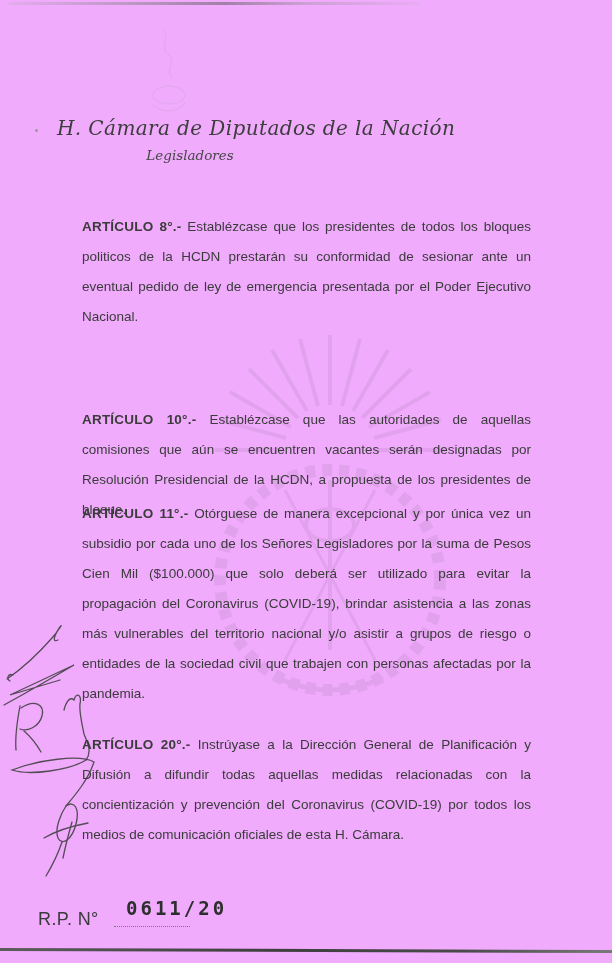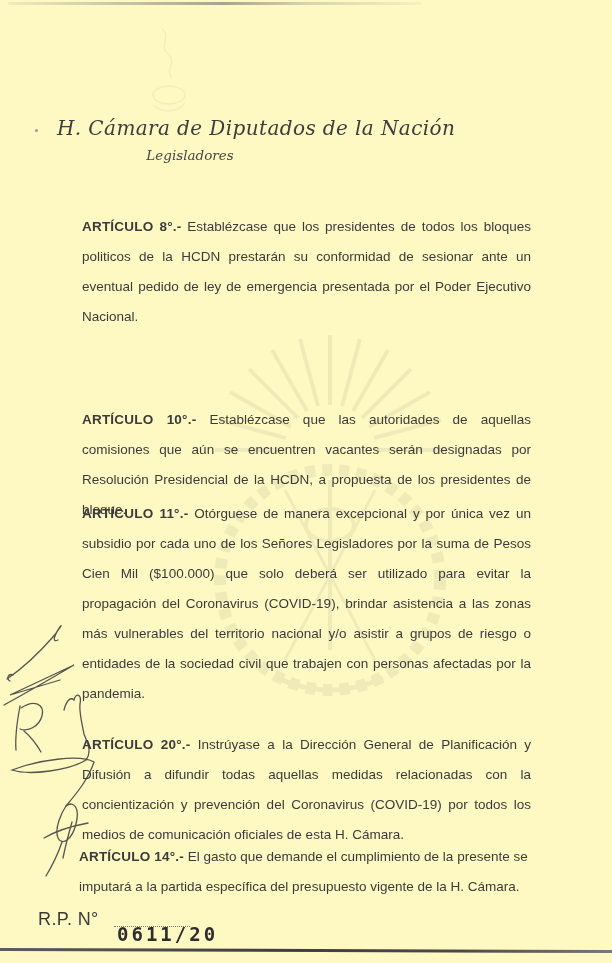--- a/index.html
+++ b/index.html
@@ -1,20 +1,20 @@
 <!DOCTYPE html>
 <html><head>
 <meta charset="utf-8">
 <style>
   html,body{margin:0;padding:0;background:#e9e9e9;}
   .page{
     position:relative;
     width:612px;height:963px;
     margin:0 auto;
-    background:#fef9c3;
+    background:#f0abfc;
     overflow:hidden;
     font-family:"Liberation Sans",sans-serif;
   }
   
   .top-smudge{
     position:absolute;top:2px;left:8px;width:414px;height:3px;
     background:linear-gradient(90deg,
       rgba(170,170,170,.18),rgba(130,130,130,.45) 28%,
       rgba(95,95,95,.55) 52%,rgba(140,140,140,.35) 72%,
       rgba(185,185,185,.12));
@@ -49,25 +49,24 @@
   .article b{font-weight:bold;letter-spacing:.2px;}
   .a0{top:198px}.a1{top:296px}.a2{top:391px}.a3{top:485px}
   .a4{top:641px}.a5{top:716px}
   .a6{top:828px;left:79px;width:452px;text-align:left;}
   
   .rp-label{
     position:absolute;left:38px;top:909px;
     font-size:18px;color:#3a3a3a;letter-spacing:.4px;
   }
   .rp-number{
-    position:absolute;left:117px;top:897px;
+    position:absolute;left:126px;top:897px;
     font-family:"DejaVu Sans Mono",monospace;
     font-size:19px;font-weight:600;color:#2e2e2e;letter-spacing:3px;
     white-space:nowrap;
-    margin-top:26px;
   }
   .rp-underline{
     position:absolute;left:114px;top:926px;width:76px;height:0;
     border-bottom:1.5px dotted #777;
   }
   
   .watermark{position:absolute;left:185px;top:330px;opacity:.06;}
   .top-emblem{position:absolute;left:140px;top:25px;opacity:.12;}
   .signatures{position:absolute;left:0px;top:598px;opacity:.88;}
 </style>
@@ -107,21 +106,20 @@
   <p class="article a0"><b>ARTÍCULO 8°.-</b> <span>Establézcase que los presidentes de todos los bloques politicos de la HCDN prestarán su conformidad de sesionar ante un eventual pedido de ley de emergencia presentada por el Poder Ejecutivo Nacional.</span></p>
 
 
   <p class="article a2"><b>ARTÍCULO 10°.-</b> <span>Establézcase que las autoridades de aquellas comisiones que aún se encuentren vacantes serán designadas por Resolución Presidencial de la HCDN, a propuesta de los presidentes de bloque.</span></p>
 
   <p class="article a3"><b>ARTÍCULO 11°.-</b> <span>Otórguese de manera excepcional y por única vez un subsidio por cada uno de los Señores Legisladores por la suma de Pesos Cien Mil ($100.000) que solo deberá ser utilizado para evitar la propagación del Coronavirus (COVID-19), brindar asistencia a las zonas más vulnerables del territorio nacional y/o asistir a grupos de riesgo o entidades de la sociedad civil que trabajen con personas afectadas por la pandemia.</span></p>
 
 
   <p class="article a5"><b>ARTÍCULO 20°.-</b> <span>Instrúyase a la Dirección General de Planificación y Difusión a difundir todas aquellas medidas relacionadas con la concientización y prevención del Coronavirus (COVID-19) por todos los medios de comunicación oficiales de esta H. Cámara.</span></p>
 
-  <p class="article a6"><b>ARTÍCULO 14°.-</b> <span>El gasto que demande el cumplimiento de la presente se imputará a la partida específica del presupuesto vigente de la H. Cámara.</span></p>
 
   <svg class="signatures" width="140" height="290" viewBox="0 0 140 290">
     <g fill="none" stroke="#3f3f3f" stroke-width="1.3" stroke-linecap="round">
       <path d="M10,83 c-4,-2 -2,-8 3,-6"></path>
       <path d="M7,81 C20,72 38,56 52,40 C58,33 64,24 60,29 C55,36 51,45 58,42"></path>
       <path d="M4,107 C24,96 52,80 74,67 L10,97 L60,82"></path>
       <path d="M20,108 C17,124 15,140 16,152"></path>
       <path d="M21,110 C34,101 45,106 42,118 C39,129 27,134 20,131"></path>
       <path d="M24,133 C31,139 37,147 41,154"></path>
       <path d="M64,112 C66,104 70,98 74,102 C76,94 82,96 80,106 C79,114 82,126 84,136

